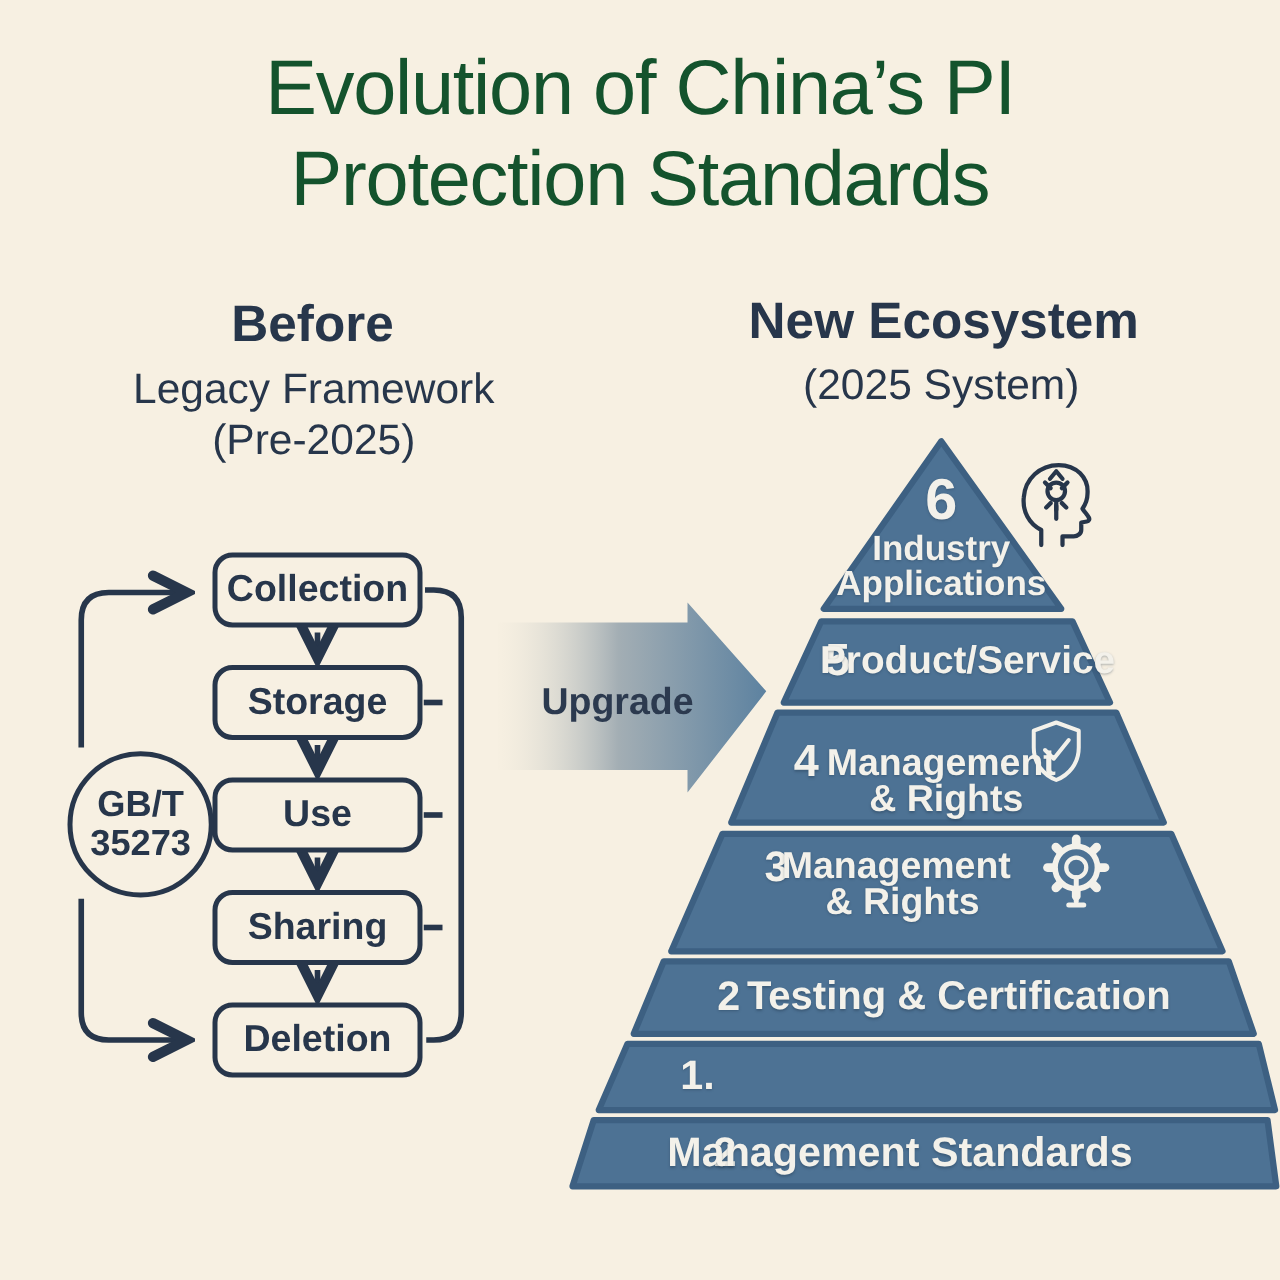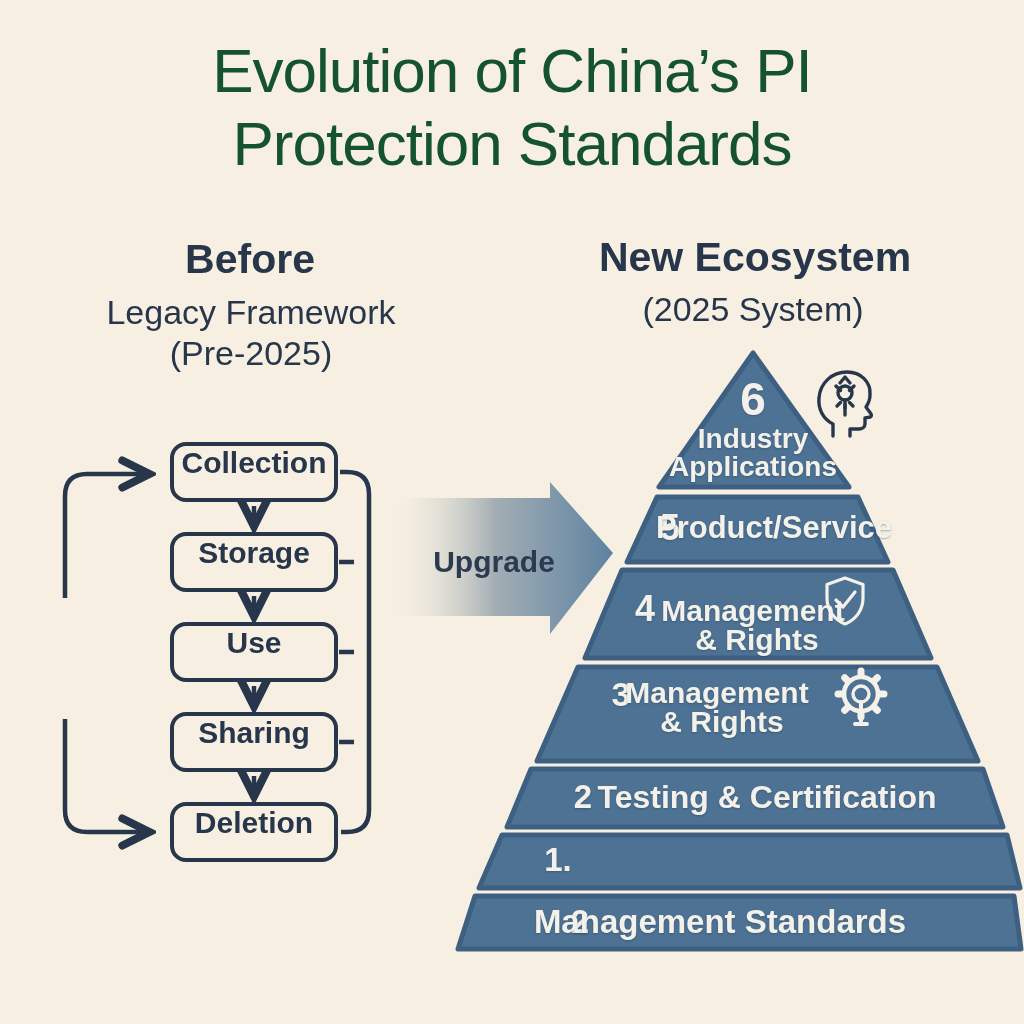--- a/index.html
+++ b/index.html
@@ -19,21 +19,21 @@
   .abs{position:absolute;}
   .center-xy{transform:translate(-50%,-50%);white-space:nowrap;}
   
   .title{left:0;right:0;top:34px;text-align:center;font-weight:normal;
          font-size:62px;line-height:73px;letter-spacing:-1px;color:#14532d;}
   
   .col-head{font-weight:bold;font-size:41px;}
   .col-sub{font-size:34px;}
   
   .fc-box{left:170px;width:168px;height:60px;border:4px solid var(--ink);
-          border-radius:16px;display:flex;align-items:flex-start;justify-content:center;
+          border-radius:16px;display:flex;align-items:center;justify-content:center;
           font-weight:bold;font-size:30px;box-sizing:border-box;background:var(--bg);}
   .fc-circle{left:54px;top:601px;width:117px;height:117px;border:4px solid var(--ink);
              border-radius:50%;display:flex;flex-direction:column;align-items:center;
              justify-content:center;font-weight:bold;font-size:29px;line-height:31px;
              box-sizing:border-box;background:var(--bg);}
   
   .arrow-text{font-weight:bold;font-size:30px;line-height:38px;text-align:center;color:#2c3a4f;}
   
   .p-num{font-weight:bold;color:var(--band-text);text-shadow:0 1px 2px rgba(30,50,70,.35);}
   .p-label{color:var(--band-text);font-weight:bold;text-shadow:0 1px 2px rgba(30,50,70,.35);}
@@ -89,20 +89,24 @@
   <div class="abs fc-box" style="top:622px;">
     <span>Use</span>
     </div>
   <div class="abs fc-box" style="top:712px;">
     <span>Sharing</span>
     </div>
   <div class="abs fc-box" style="top:802px;">
     <span>Deletion</span>
     </div>
 
+  <div class="abs fc-circle">
+    <span>GB/T</span>
+    <span>35273</span>
+  </div>
 
   <svg class="abs" style="left:390px;top:470px;" width="235" height="180">
     <defs>
       <linearGradient id="arrowGrad" x1="0" y1="0" x2="1" y2="0">
         <stop offset="0" stop-color="#f5eedf" stop-opacity="0.25"></stop>
         <stop offset="0.45" stop-color="#a3aeb4"></stop>
         <stop offset="1" stop-color="#5d82a0"></stop>
       </linearGradient>
     </defs>
     <polygon points="8,28 160,28 160,12 223,83 160,164 160,146 8,146" fill="url(#arrowGrad)"></polygon>

